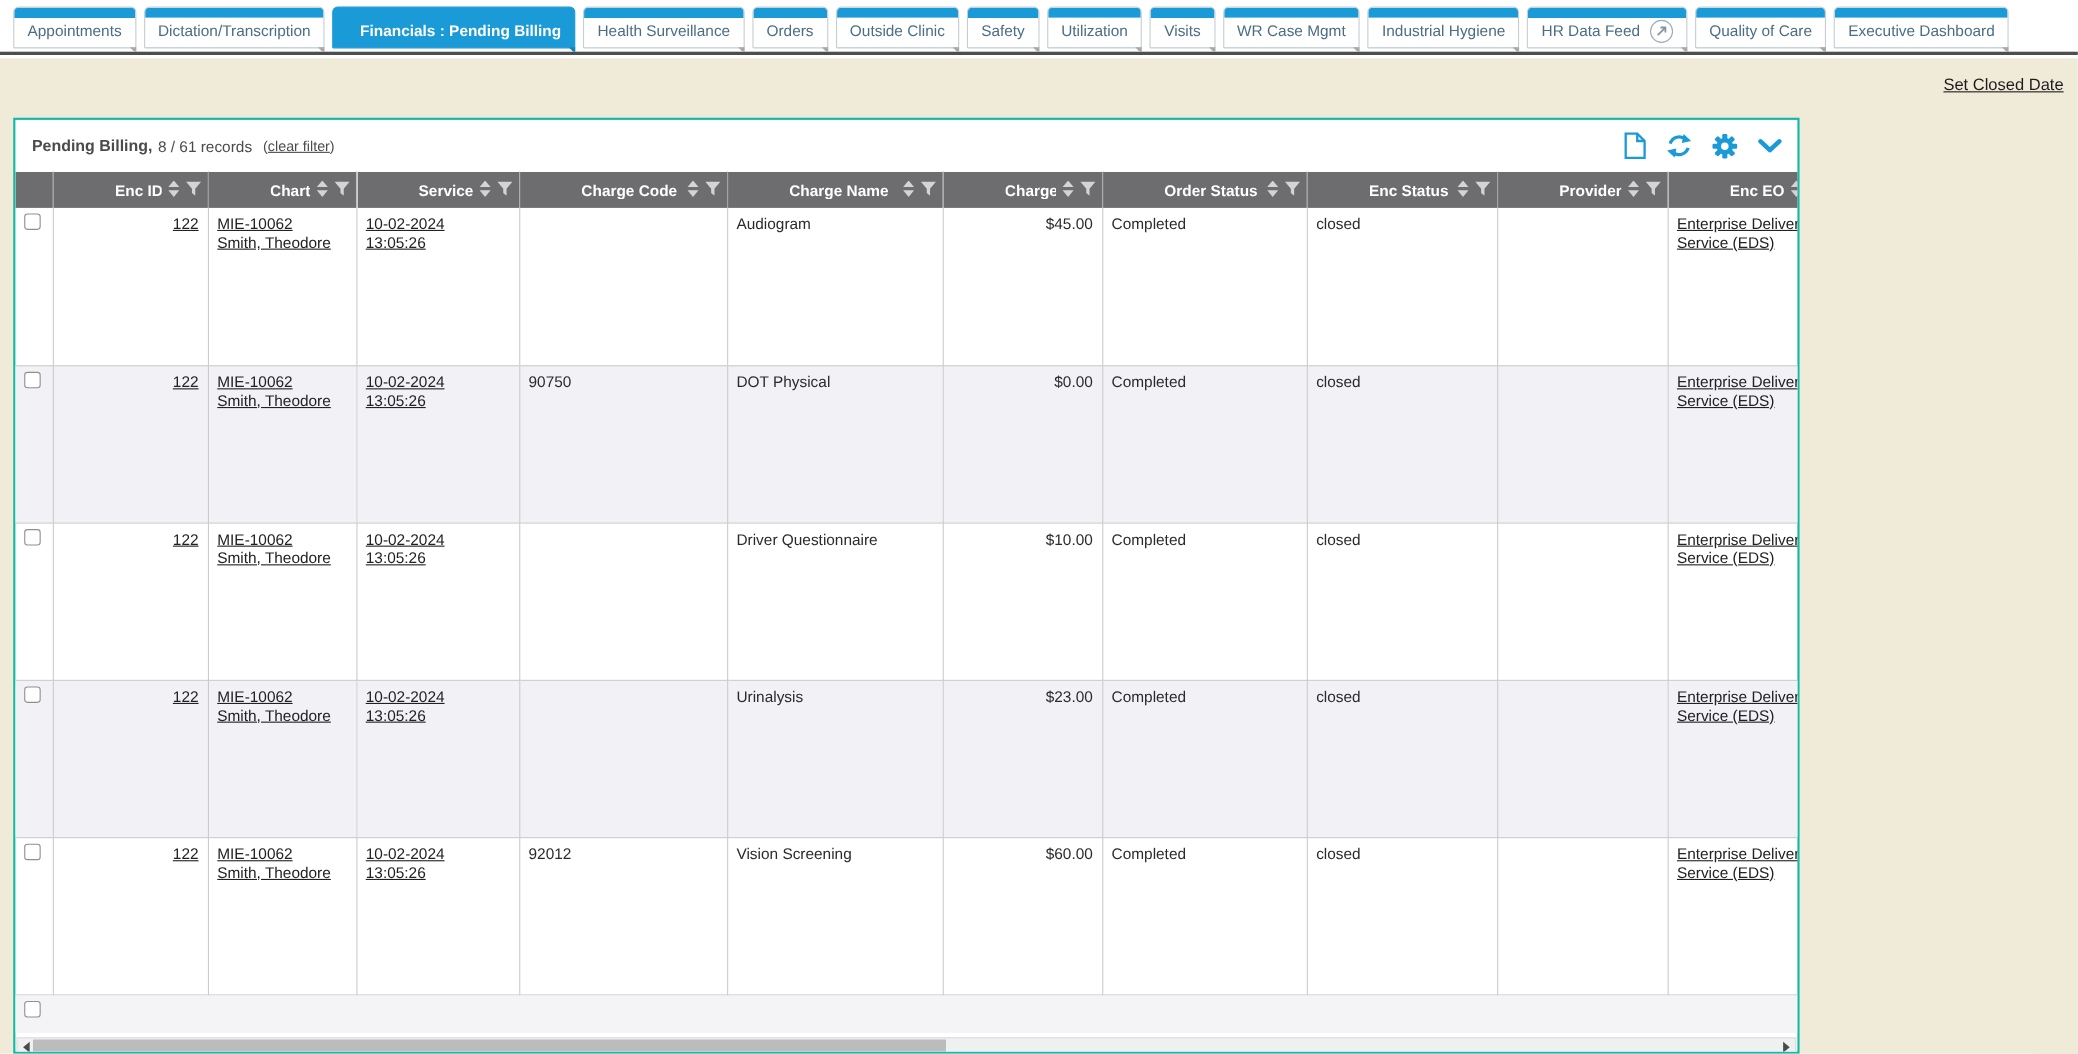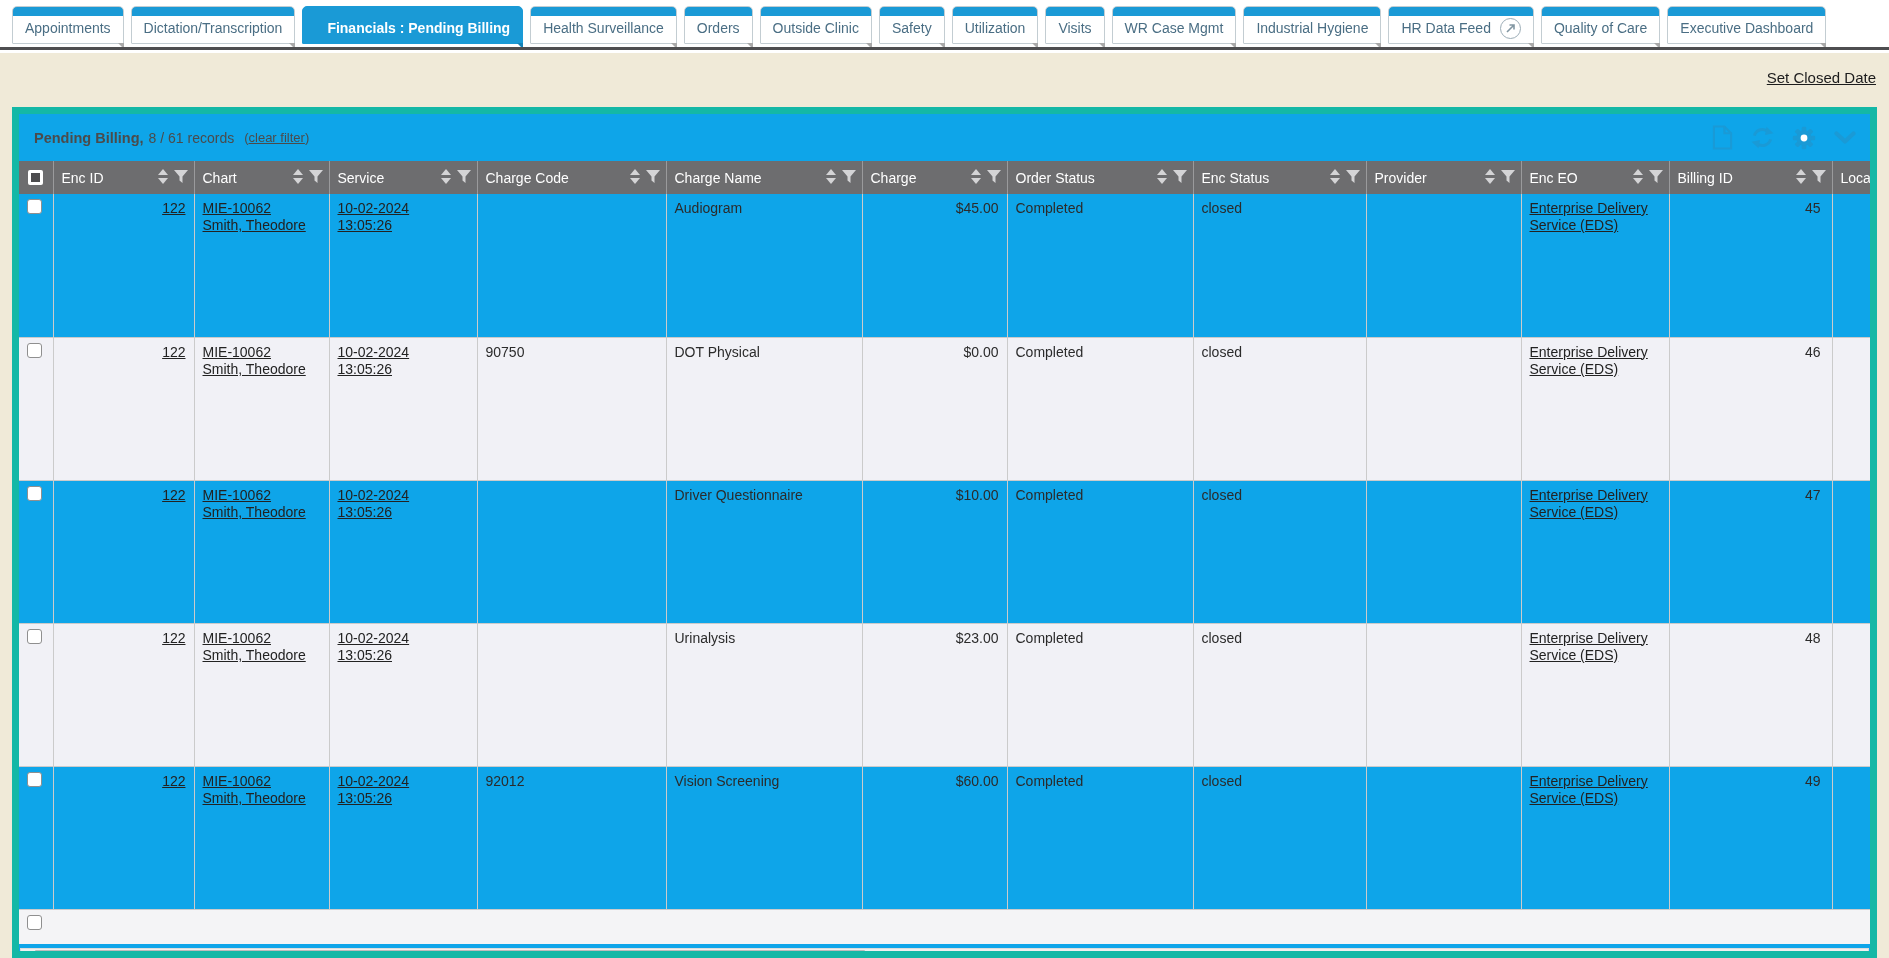--- a/index.html
+++ b/index.html
@@ -48,39 +48,40 @@
     position:absolute;top:53px;left:0;right:0;bottom:0;
     background:var(--beige);
   }
   .set-closed{
     position:absolute;top:16px;right:13px;font-size:15px;color:#1c1c1c;
     text-decoration:underline;cursor:pointer;margin-left:16px;
   }
 
   
   .panel{
-    position:absolute;top:54px;left:12px;width:1865px;bottom:0;
-    background:#0ea5e9;border:7px solid #14b8a6;overflow:hidden;
+    position:absolute;top:54px;left:12px;width:1624px;bottom:0;
+    background:#ffffff;border:2px solid #14b8a6;overflow:hidden;
   }
   .panel-header{
     height:47px;display:flex;align-items:center;padding:0 14px 0 15px;
   }
   .panel-title{font-weight:bold;color:#4b4b4b;font-size:14.5px;}
   .panel-records{color:#4b4b4b;margin-left:5px;text-align:right;}
   .clear-filter-wrap{color:#4b4b4b;margin-left:10px;font-size:13px;}
   .clear-filter-wrap a{color:#4b4b4b;text-decoration:underline;cursor:pointer;}
   .panel-icons{margin-left:auto;display:flex;align-items:center;gap:18px;}
   .picon{display:inline-flex;cursor:pointer;}
 
   
   table{border-collapse:collapse;table-layout:fixed;width:1863px;}
   thead th{
-    background:var(--hdr-gray);color:#fff;font-weight:normal;font-size:14px;
+    background:var(--hdr-gray);color:#fff;font-weight:bold;font-size:14px;
     height:33px;border-right:1px solid #9a9a9c;text-align:left;cursor:pointer;
     overflow:hidden;
+    padding-left:48px;
   }
   .th-inner{display:flex;align-items:center;gap:5px;padding:0 6px 0 8px;overflow:hidden;}
   .th-label{flex:1 1 auto;white-space:nowrap;overflow:hidden;}
   .th-cb{display:flex;justify-content:center;}
   tbody td{
     vertical-align:top;height:143px;padding:6px 8px;
     border-right:1px solid var(--grid-line);border-bottom:1px solid var(--grid-line);
     font-size:14px;line-height:17px;overflow:hidden;
   }
   tbody tr:nth-child(even){background:#f1f1f6;}

